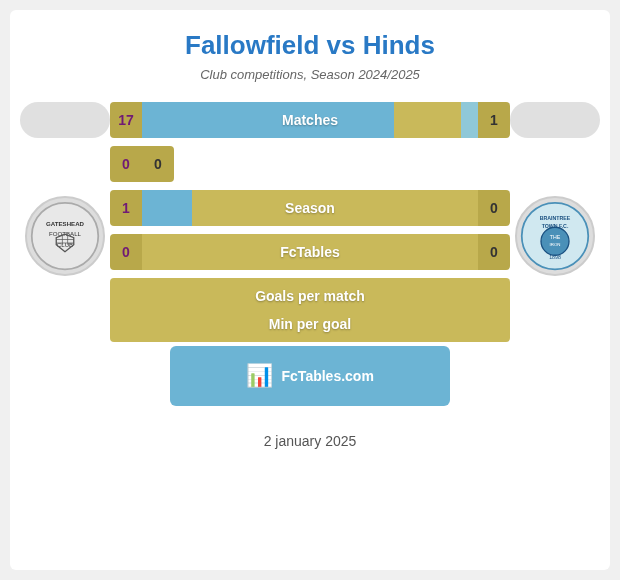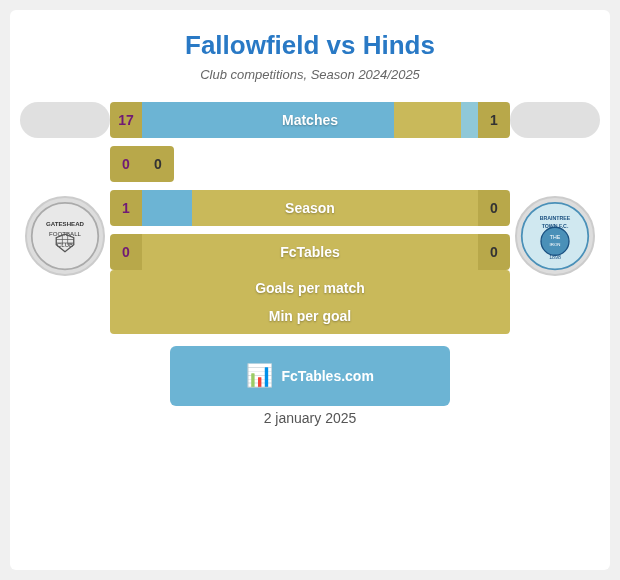--- a/index.html
+++ b/index.html
@@ -113,21 +113,20 @@
       background: #b8a84a;
       height: 36px;
       line-height: 36px;
       border-radius: 0 4px 4px 0;
       flex-shrink: 0;
     }
 
     .single-row {
       display: flex;
       flex-direction: row;
-      align-items: center;
       height: 20px;
       position: relative;
     }
     .single-bar {
       flex: 1;
       height: 36px;
       background: #c9b95a;
       display: flex;
       align-items: center;
       justify-content: center;
@@ -154,21 +153,21 @@
     .fctables-icon {
       font-size: 22px;
       color: #fff;
     }
     .fctables-text {
       font-size: 14px;
       font-weight: bold;
       color: #fff;
     }
     .date-text {
-      margin-top: 4px;
+      margin-top: 27px;
       font-size: 14px;
       color: #555;
       text-align: center;
     }
     .full-row {
       display: flex;
       flex-direction: row;
       width: 100%;
       position: relative;
       align-items: center;

